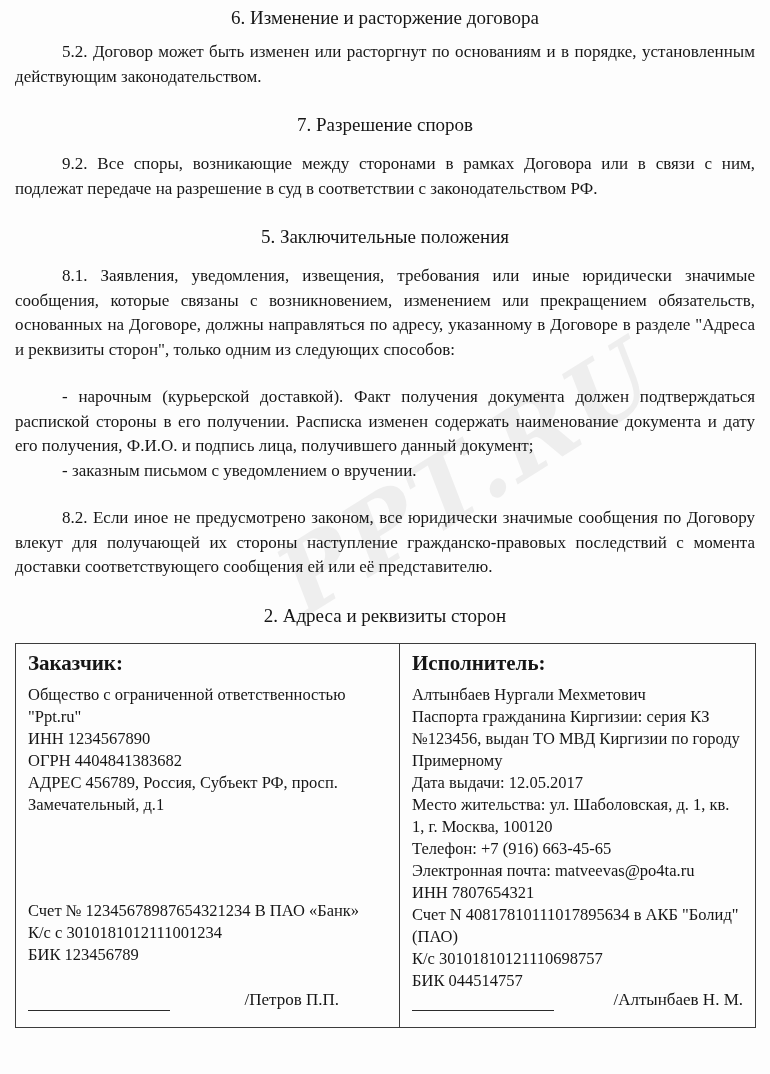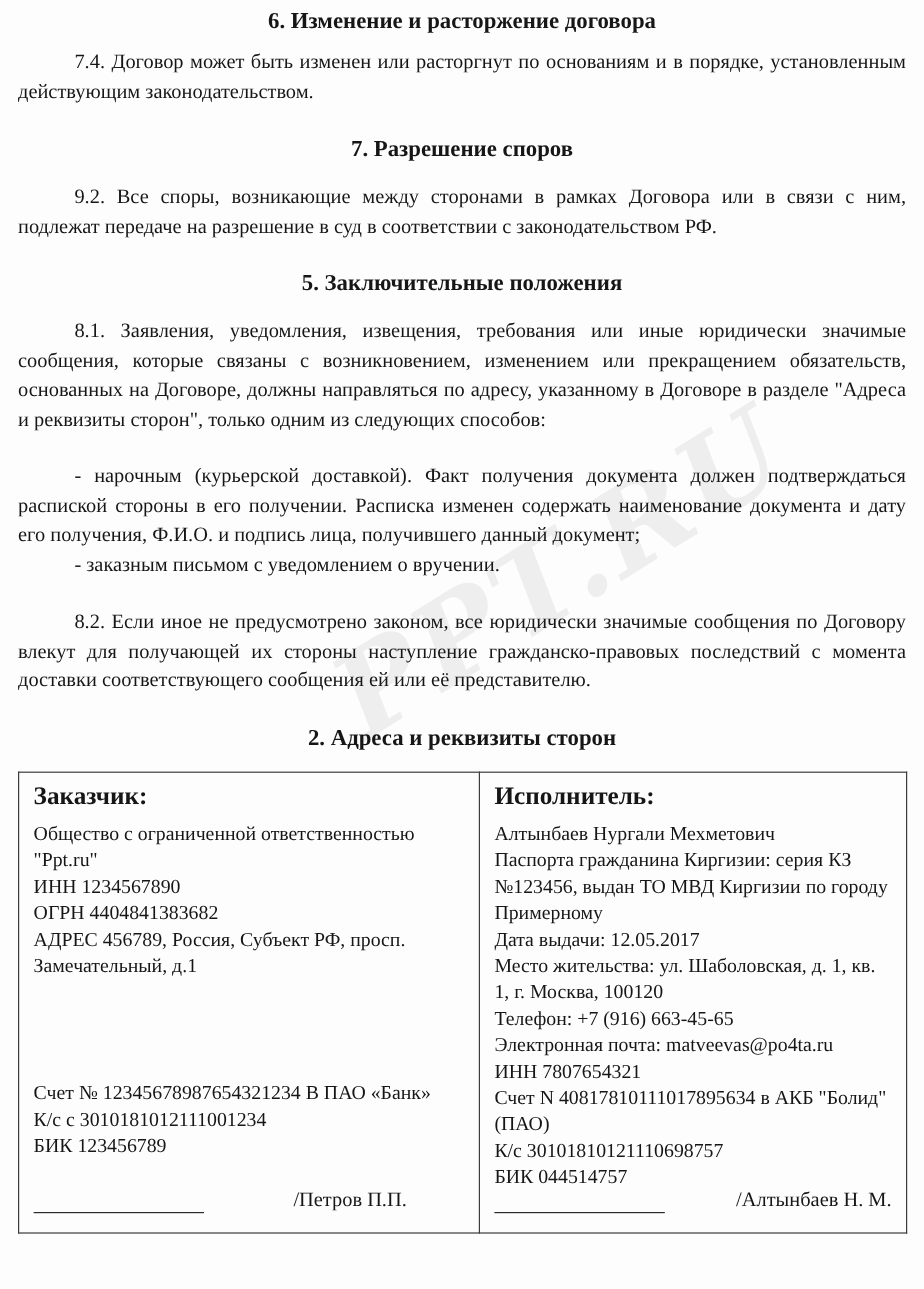--- a/index.html
+++ b/index.html
@@ -30,21 +30,21 @@
     font-style: italic;
     color: rgba(110, 110, 110, 0.10);
     transform: rotate(-32deg);
     letter-spacing: 4px;
     pointer-events: none;
     user-select: none;
     white-space: nowrap;
   }
   .section-heading {
     font-size: 19px;
-    font-weight: bold;
+    font-weight: normal;
     text-align: center;
     line-height: 24px;
     margin: 24px 0 15px 0;
   }
   .section-heading.first { margin-top: 2px; margin-bottom: 10px; }
   .para {
     font-size: 17px;
     line-height: 24.5px;
     text-align: justify;
     text-indent: 47px;
@@ -97,21 +97,21 @@
 </style>
 </head>
 <body>
 
 <div class="page">
   <div class="watermark">PPT.RU</div>
 
   <div class="doc-body">
 
     <h2 class="section-heading first">6. Изменение и расторжение договора</h2>
-    <p class="para">7.4. Договор может быть изменен или расторгнут по основаниям и в порядке, установленным действующим законодательством.</p>
+    <p class="para">5.2. Договор может быть изменен или расторгнут по основаниям и в порядке, установленным действующим законодательством.</p>
 
     <h2 class="section-heading">7. Разрешение споров</h2>
     <p class="para">9.2. Все споры, возникающие между сторонами в рамках Договора или в связи с ним, подлежат передаче на разрешение в суд в соответствии с законодательством РФ.</p>
 
     <h2 class="section-heading">5. Заключительные положения</h2>
     <p class="para">8.1. Заявления, уведомления, извещения, требования или иные юридически значимые сообщения,  которые связаны с возникновением, изменением или прекращением обязательств, основанных на Договоре, должны направляться по адресу, указанному в Договоре в разделе "Адреса и реквизиты сторон", только одним из следующих способов:</p>
     <div class="para-gap"></div>
     <p class="para">- нарочным (курьерской доставкой). Факт получения документа должен подтверждаться распиской стороны в его получении. Расписка изменен содержать наименование документа и дату его получения, Ф.И.О. и подпись лица, получившего данный документ;</p>
     <p class="para">- заказным письмом с уведомлением о вручении.</p>
     <div class="para-gap"></div>

